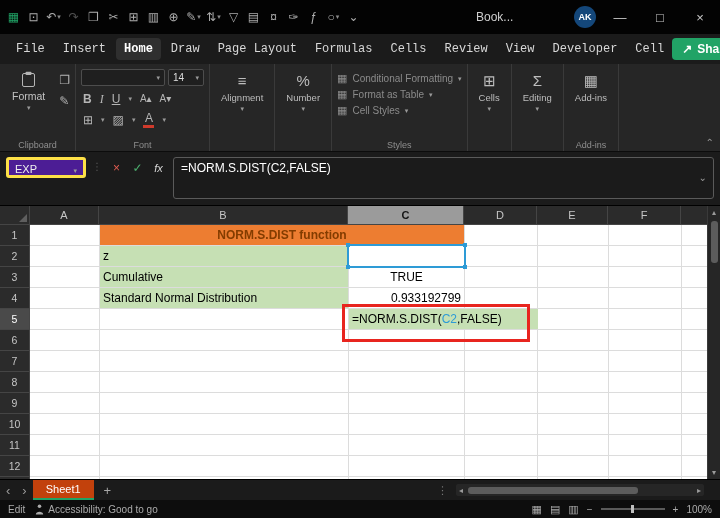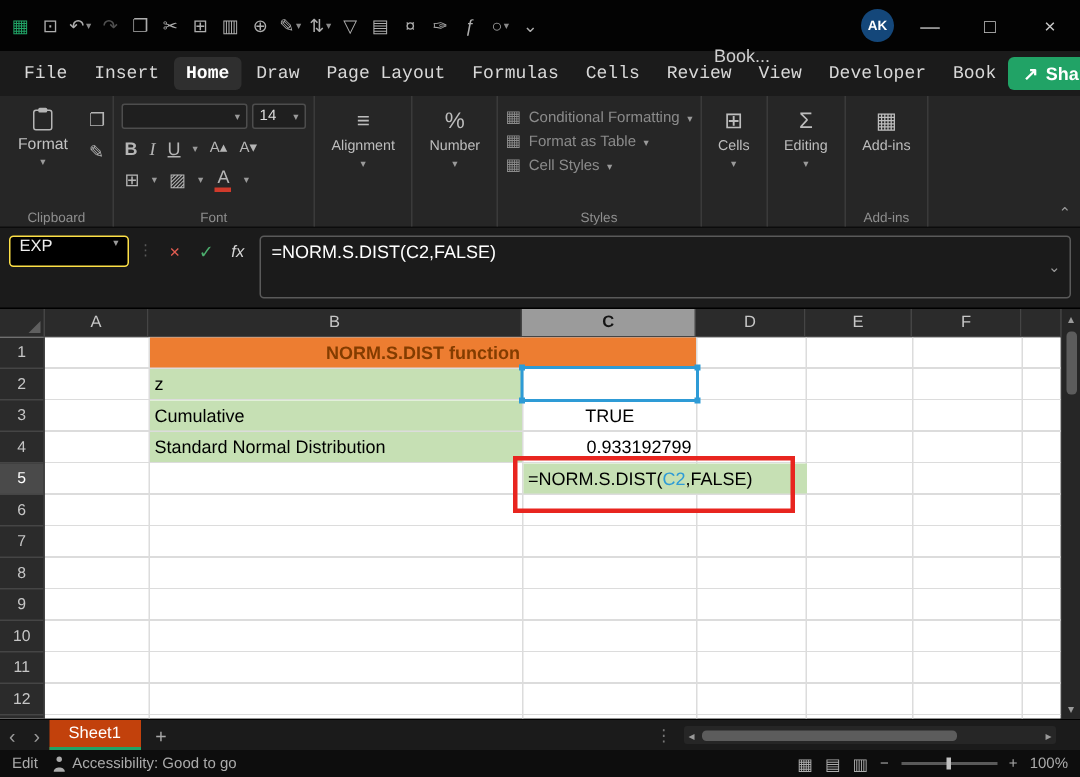--- a/index.html
+++ b/index.html
@@ -6,21 +6,21 @@
   html,body{width:720px;height:518px;overflow:hidden;background:#1a1a1a;
     font-family:"Liberation Sans",sans-serif;-webkit-font-smoothing:antialiased;}
 
   
   .titlebar{height:34px;background:#030303;display:flex;align-items:center;position:relative;}
   .qat{display:flex;align-items:center;padding-left:4px;gap:1px;}
   .qicon{min-width:19px;height:24px;display:inline-flex;align-items:center;justify-content:center;
     font-size:12px;color:#adadad;padding:0 2px;}
   .qcaret{font-size:7px;margin-left:1px;color:#8a8a8a;}
   .doc-title{position:absolute;left:476px;top:0;height:34px;display:flex;align-items:center;
-    font-size:12px;color:#cfcfcf;margin-top:20px;}
+    font-size:12px;color:#cfcfcf;}
   .tb-right{margin-left:auto;display:flex;align-items:center;height:100%;}
   .avatar{width:22px;height:22px;border-radius:50%;background:#14477A;color:#fff;font-size:9px;
     font-weight:bold;display:flex;align-items:center;justify-content:center;margin-right:4px;}
   .winbtn{width:40px;height:34px;display:flex;align-items:center;justify-content:center;
     color:#c8c8c8;font-size:13px;}
 
   
   .menubar{height:30px;background:#1b1b1b;display:flex;align-items:center;padding:0 8px;}
   #menu-tabs{display:flex;align-items:center;gap:2px;font-family:Liberation Mono, monospace;}
   .menu-item{padding:4px 8px;font-size:12px;color:#d8d8d8;border-radius:4px;white-space:nowrap;}
@@ -54,22 +54,22 @@
   .big-ic{font-size:15px;line-height:1.1;}
   .big-label{font-size:9.5px;white-space:nowrap;}
   .styles-col{display:flex;flex-direction:column;gap:5px;padding-top:4px;}
   .style-item{display:flex;align-items:center;gap:5px;font-size:10px;color:#8b8b8b;white-space:nowrap;}
   .style-item .ric{color:#8b8b8b;font-size:11px;}
   .ribbon-collapse{position:absolute;right:6px;bottom:3px;font-size:10px;color:#9a9a9a;}
 
   
   .formulabar{height:54px;background:#1b1b1b;display:flex;align-items:flex-start;
     padding:5px 6px 6px;gap:6px;border-bottom:1px solid #000;}
-  .namebox{width:80px;height:21px;background:#000000;border:1px solid #fde047;border-radius:3px;
-    display:flex;align-items:flex-start;justify-content:space-between;padding:0 6px;font-size:11px;color:#eee;}
+  .namebox{width:80px;height:21px;background:#4c1d95;border:3px solid #fde047;border-radius:3px;
+    display:flex;align-items:flex-end;justify-content:space-between;padding:0 6px;font-size:11px;color:#eee;}
   .fb-sep{color:#585858;font-size:10px;padding-top:4px;}
   .fb-btns{display:flex;gap:4px;padding-top:2px;}
   .fb-btn{width:17px;height:17px;display:flex;align-items:center;justify-content:center;font-size:12px;}
   .fb-cancel{color:#E05C51;}
   .fb-enter{color:#4CAF6E;}
   .fb-fx{color:#d5d5d5;font-style:italic;font-size:11px;}
   .formula-box{flex:1;height:42px;border:1px solid #5a5a5a;border-radius:3px;padding:3px 7px;
     font-size:12px;color:#fff;position:relative;background:#1b1b1b;white-space:nowrap;}
   .fb-chevron{position:absolute;right:6px;top:14px;color:#9a9a9a;font-size:10px;}
 
@@ -175,21 +175,21 @@
       <div class="menu-item">File</div>
       <div class="menu-item">Insert</div>
       <div class="menu-item active">Home</div>
       <div class="menu-item">Draw</div>
       <div class="menu-item">Page Layout</div>
       <div class="menu-item">Formulas</div>
       <div class="menu-item">Cells</div>
       <div class="menu-item">Review</div>
       <div class="menu-item">View</div>
       <div class="menu-item">Developer</div>
-      <div class="menu-item">Book</div>
+      <div class="menu-item">Cell</div>
     </div>
   <div class="share-btn" style="background: rgb(33, 163, 102);">
     <span>↗</span>
     <span>Share</span>
     <span class="caret">▾</span>
   </div>
 </div>
 
 <div class="ribbon">
 

